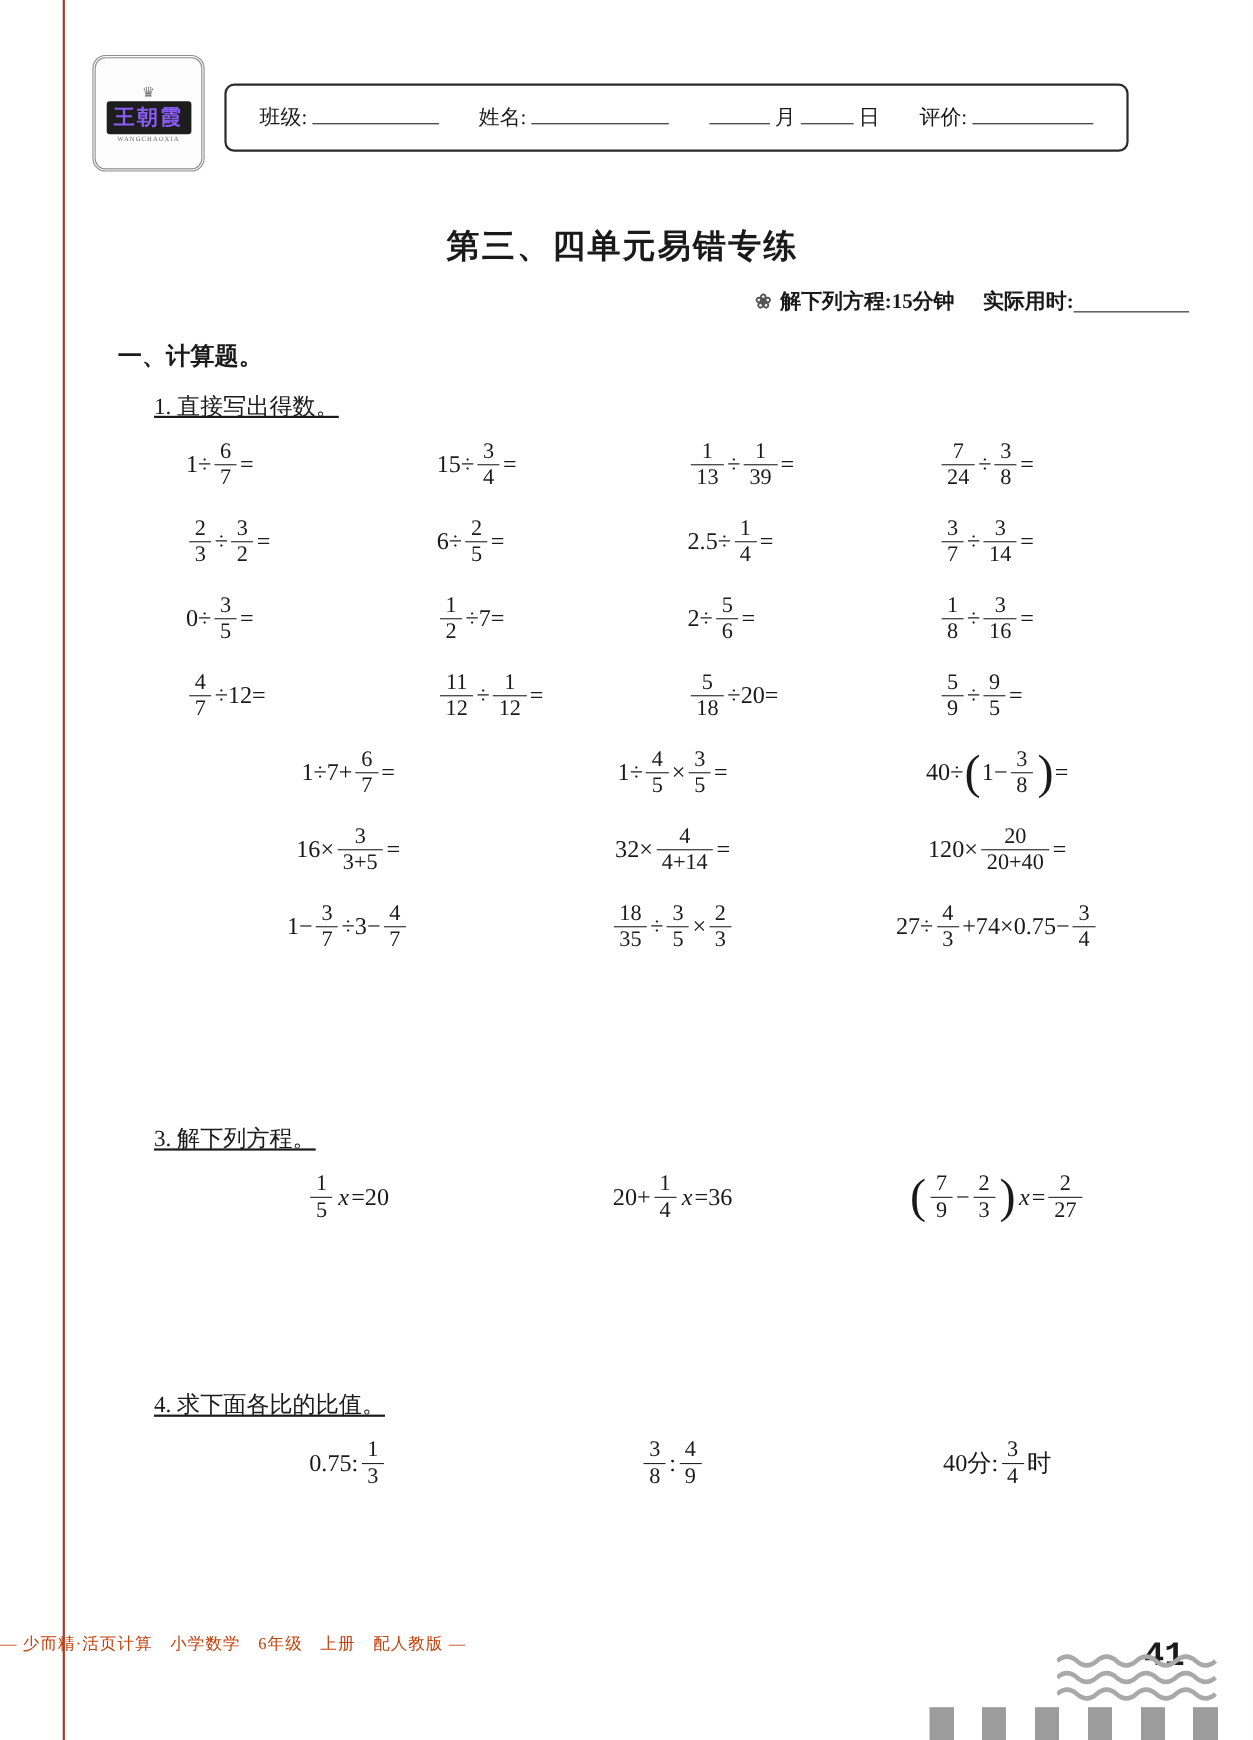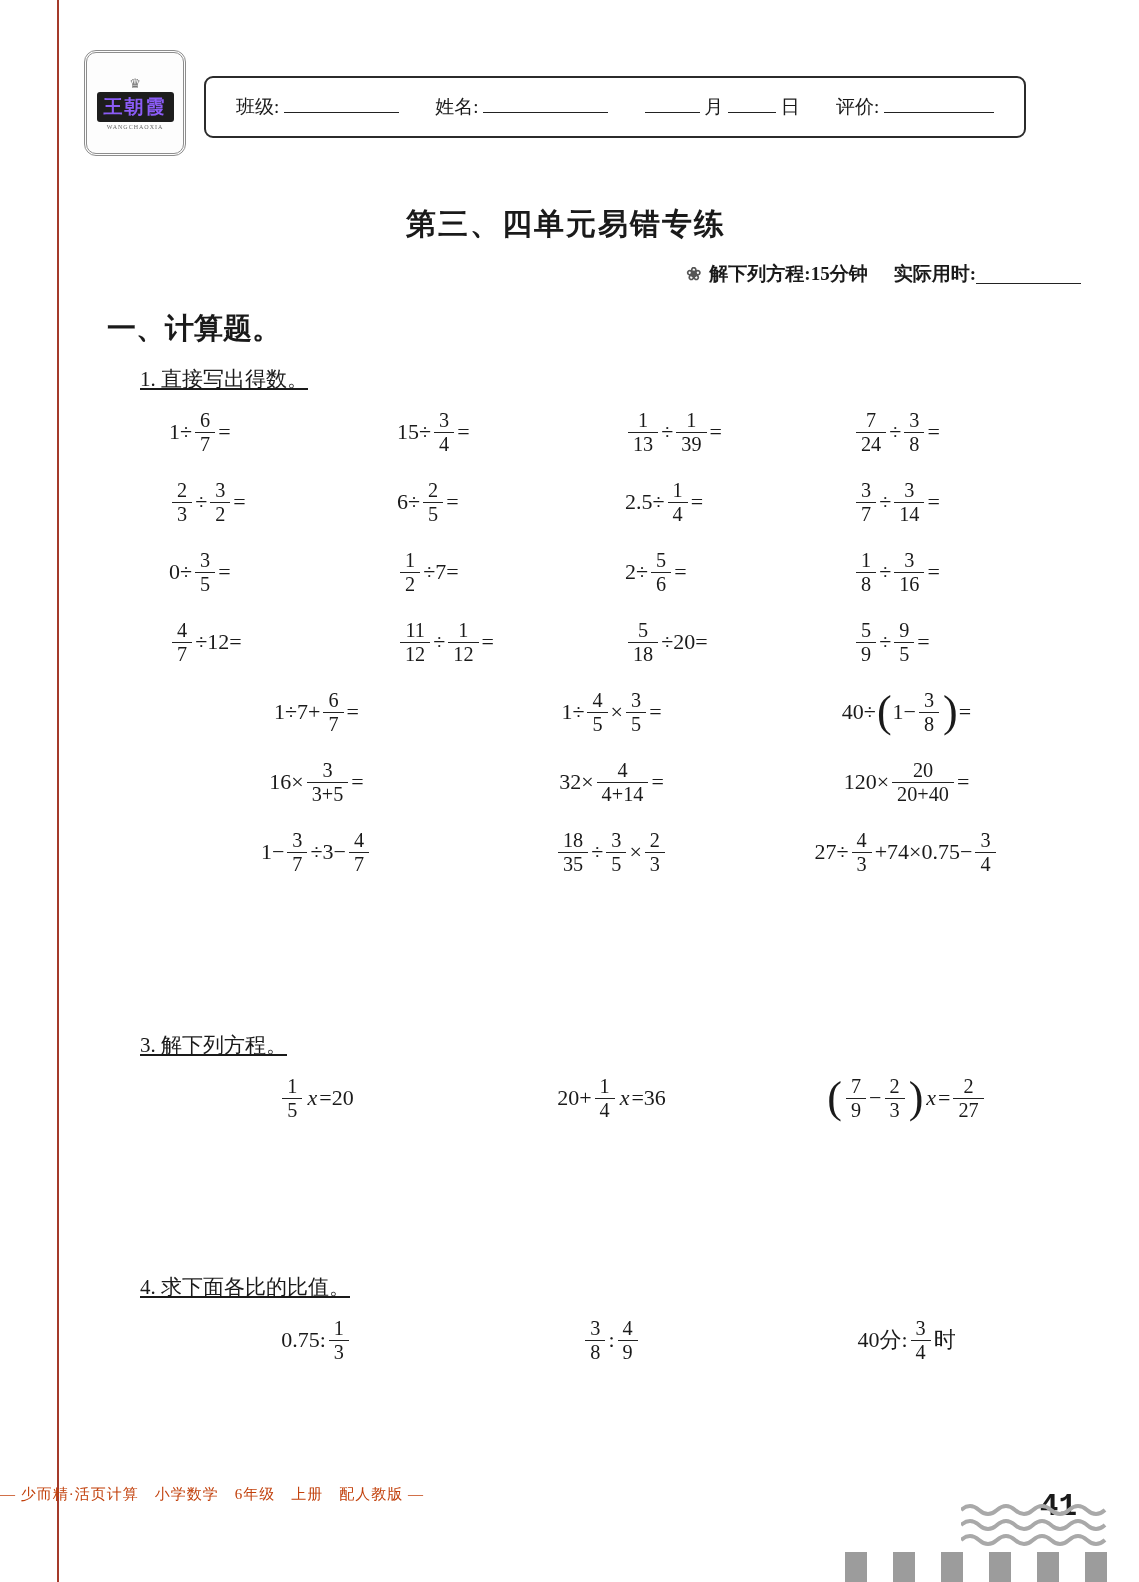--- a/index.html
+++ b/index.html
@@ -23,21 +23,21 @@
   .w48{width:48px}.w55{width:55px}.w105{width:105px}.w110{width:110px}.w115{width:115px}.w125{width:125px}
 
   .content{padding:0 58px 0 107px;margin-top:36px;}
   .title{margin:8px 56px 0 0;text-align:center;font-family:"Liberation Sans",sans-serif;
         font-weight:700;font-size:30px;letter-spacing:2px;}
   .meta{display:flex;align-items:center;justify-content:flex-end;margin-top:16px;font-size:19px;
         font-weight:600;}
   .meta .gap{width:26px;}
   .flower{color:#555;margin-right:8px;font-size:18px;}
 
-  .sec{margin-top:22px;font-family:Liberation Mono, monospace;font-weight:700;font-size:29px;}
+  .sec{margin-top:22px;font-family:Liberation Mono, monospace;font-weight:700;font-size:22px;}
   .plabel{margin:16px 0 0 33px;font-size:21px;text-decoration:underline;}
 
   
   .mgrid{margin-top:10px;}
   .mrow{display:flex;margin-left:62px;margin-bottom:12px;}
   .mcell{min-height:58px;display:flex;align-items:center;}
   .cols4 .mcell{width:232px;}
   .cols3 .mcell{width:295px;justify-content:center;}
   .expr{display:flex;align-items:center;font-size:22px;white-space:pre;}
   .mtext{white-space:pre;}

